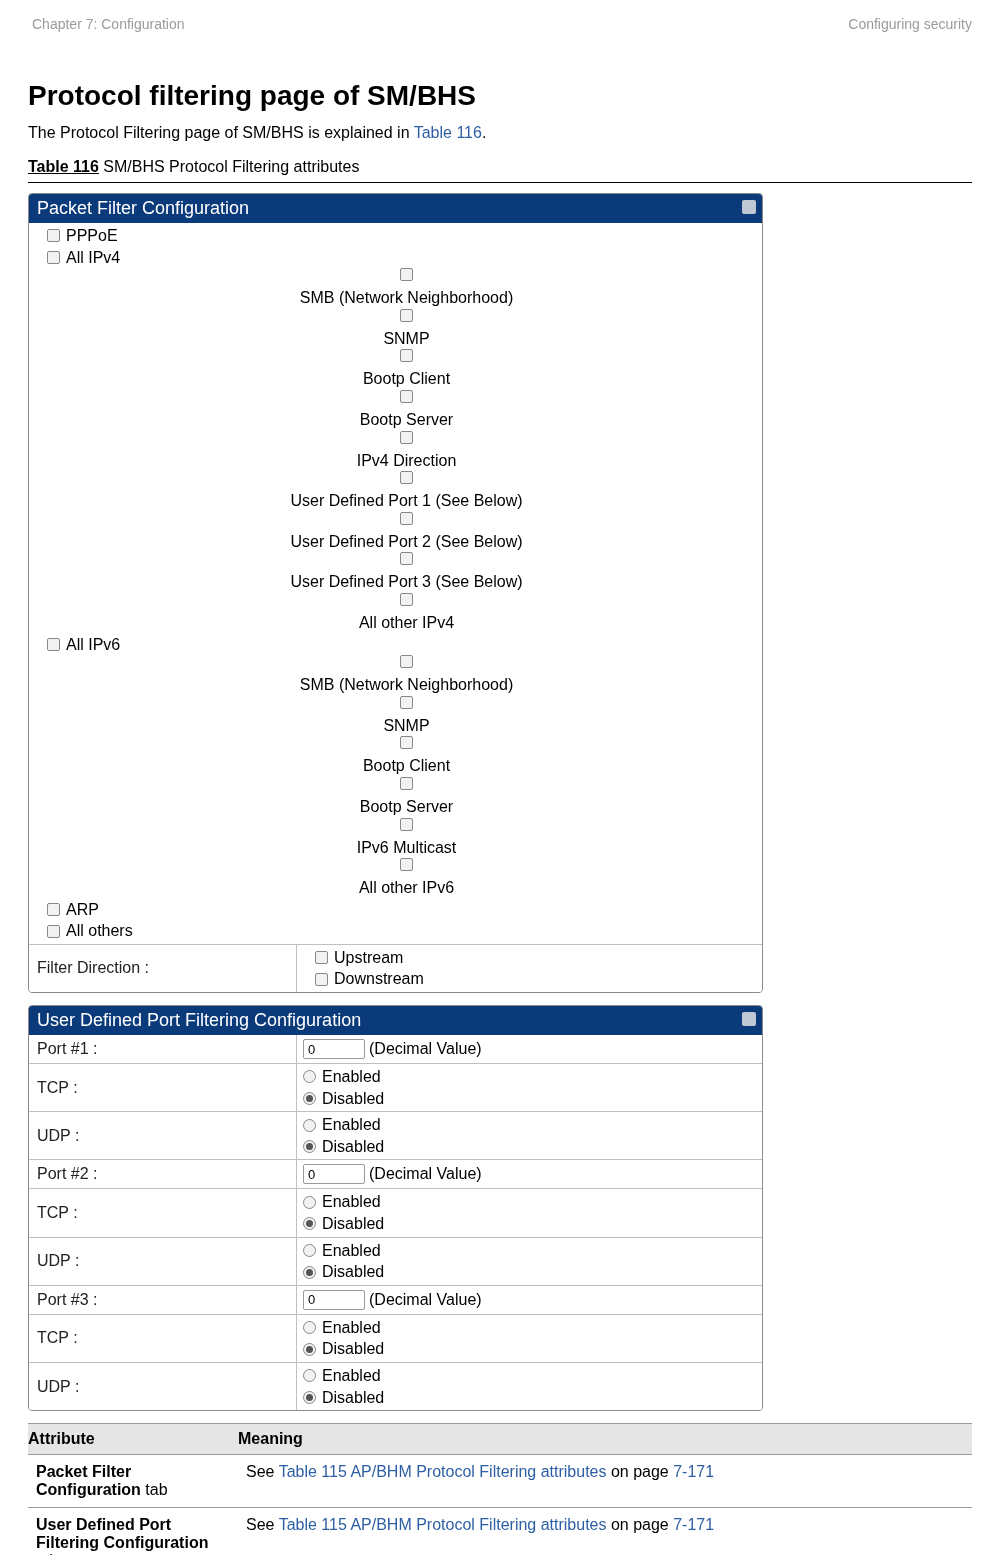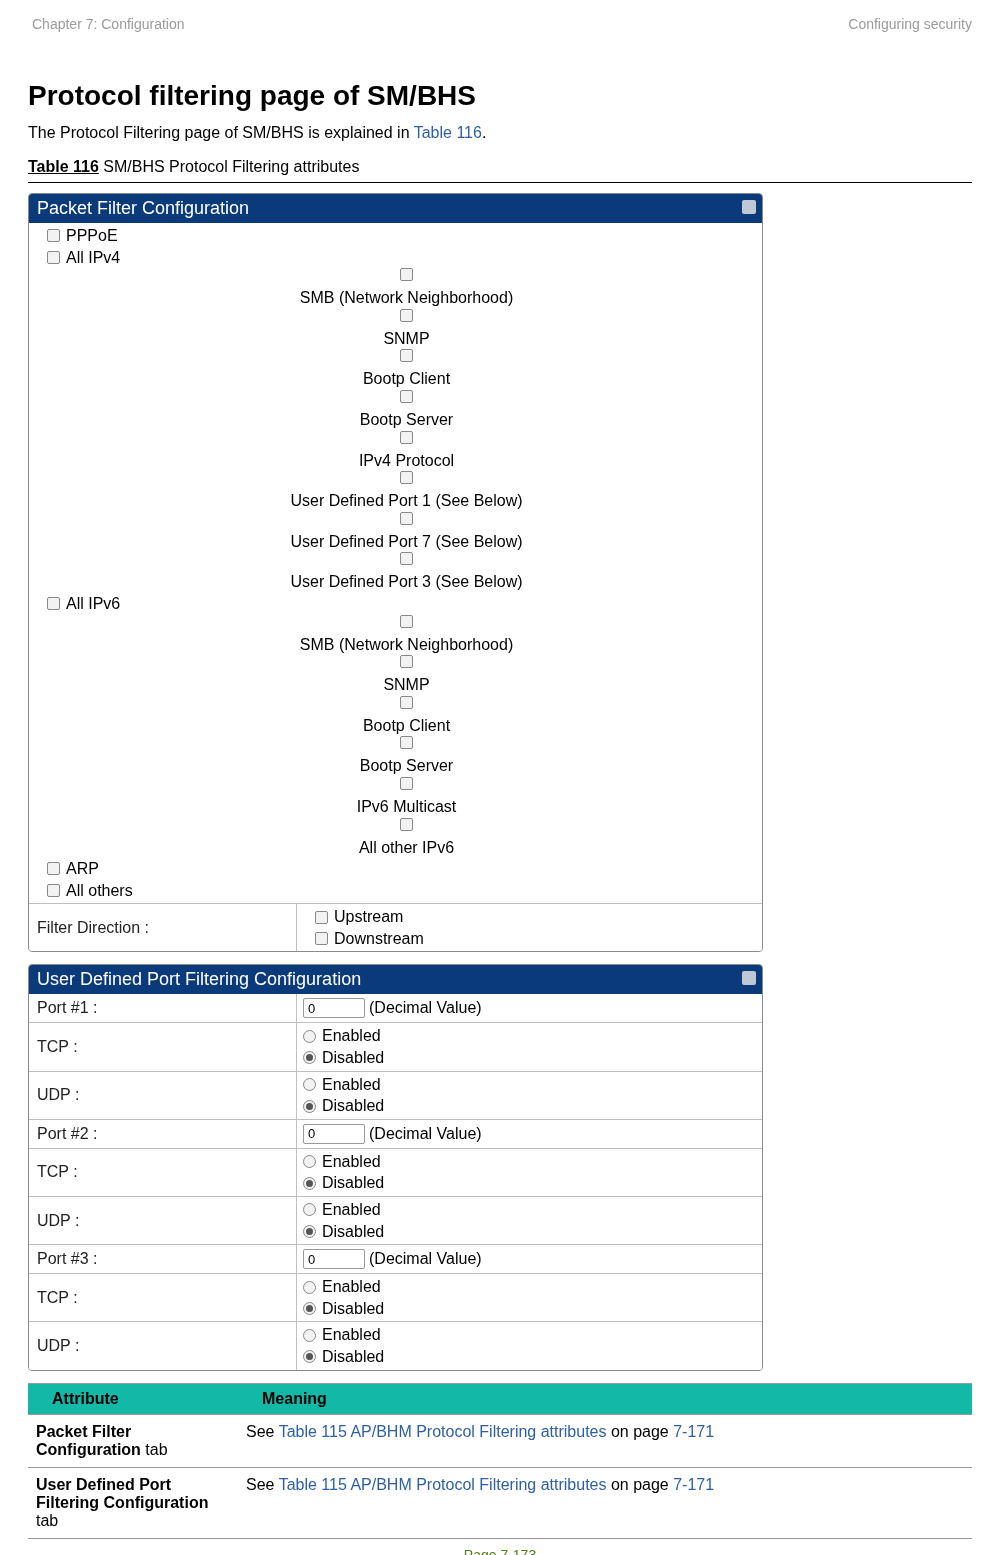--- a/index.html
+++ b/index.html
@@ -120,24 +120,24 @@
   .val-row {
     display:flex; align-items:center; gap:0px;
     font-size:16px; padding:2px 0;
   }
   table.attrs {
     width: 100%;
     border-collapse: collapse;
     font-size: 16px;
   }
   table.attrs th {
-    background: #14b8a6;
+    background: #e5e5e5;
     text-align: left;
     font-weight: bold;
-    padding: 6px 24px;
+    padding: 6px 0;
     border-bottom: 1px solid #999;
     border-top: 1px solid #999;
   }
   table.attrs th.col-a { width: 210px; }
   table.attrs td {
     padding: 8px 8px;
     border-bottom: 1px solid #999;
     vertical-align: top;
   }
   table.attrs td.attr-name { font-weight: bold; }
@@ -196,33 +196,37 @@
               <div class="cb-line indent-1">
                 <span class="cb"></span>
                 <span>Bootp Client</span>
               </div>
               <div class="cb-line indent-1">
                 <span class="cb"></span>
                 <span>Bootp Server</span>
               </div>
               <div class="cb-line indent-1">
                 <span class="cb"></span>
-                <span>IPv4 Protocol</span>
+                <span>IPv4 Direction</span>
               </div>
               <div class="cb-line indent-1">
                 <span class="cb"></span>
                 <span>User Defined Port 1 (See Below)</span>
               </div>
               <div class="cb-line indent-1">
                 <span class="cb"></span>
-                <span>User Defined Port 7 (See Below)</span>
+                <span>User Defined Port 2 (See Below)</span>
               </div>
               <div class="cb-line indent-1">
                 <span class="cb"></span>
                 <span>User Defined Port 3 (See Below)</span>
+              </div>
+              <div class="cb-line indent-1">
+                <span class="cb"></span>
+                <span>All other IPv4</span>
               </div>
               <div class="cb-line indent-0">
                 <span class="cb"></span>
                 <span>All IPv6</span>
               </div>
               <div class="cb-line indent-1">
                 <span class="cb"></span>
                 <span>SMB (Network Neighborhood)</span>
               </div>
               <div class="cb-line indent-1">

